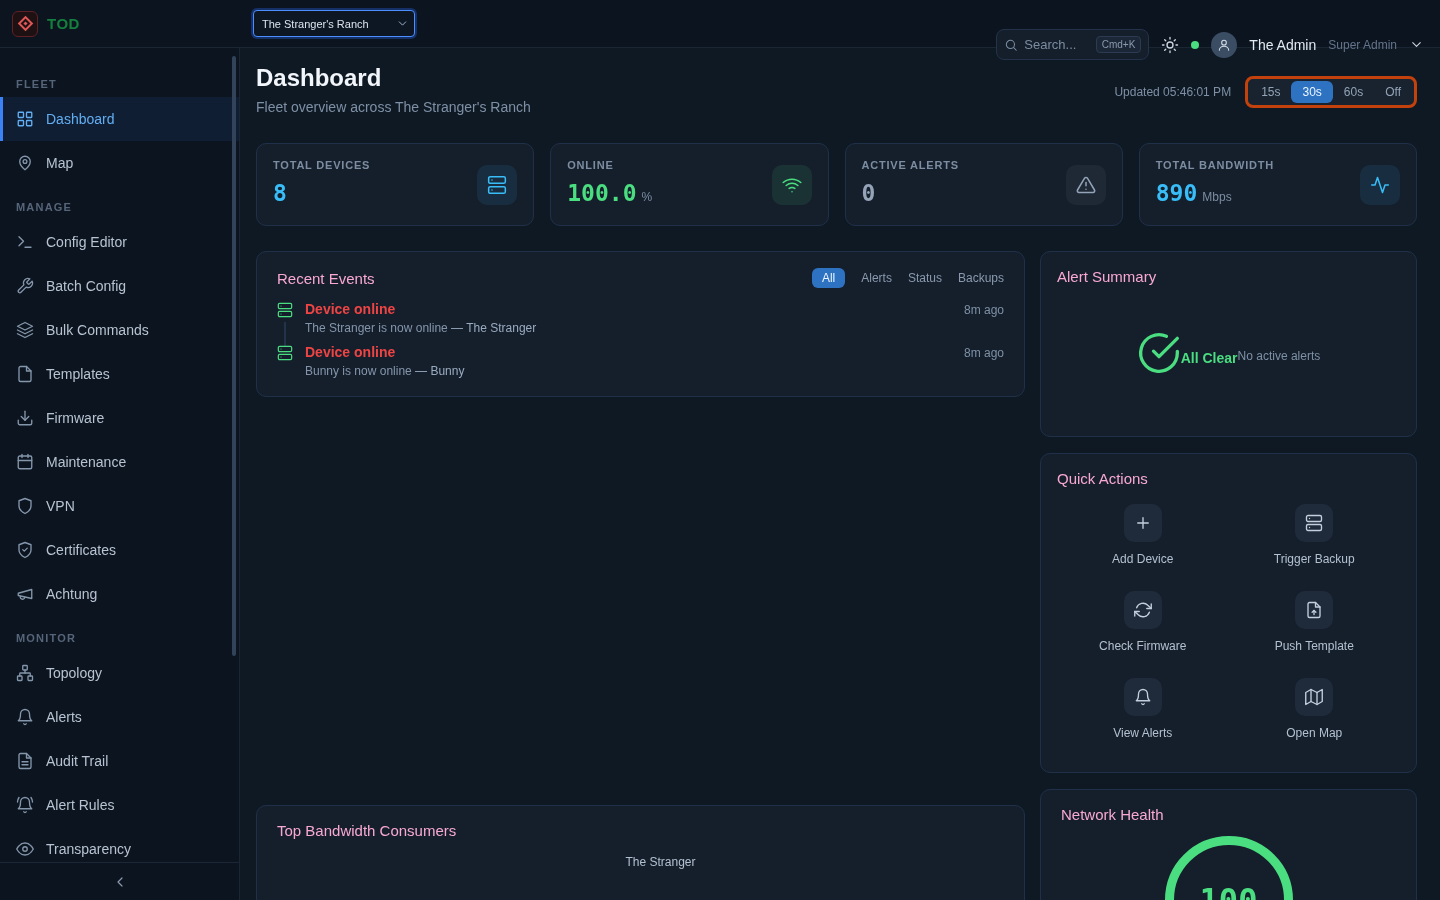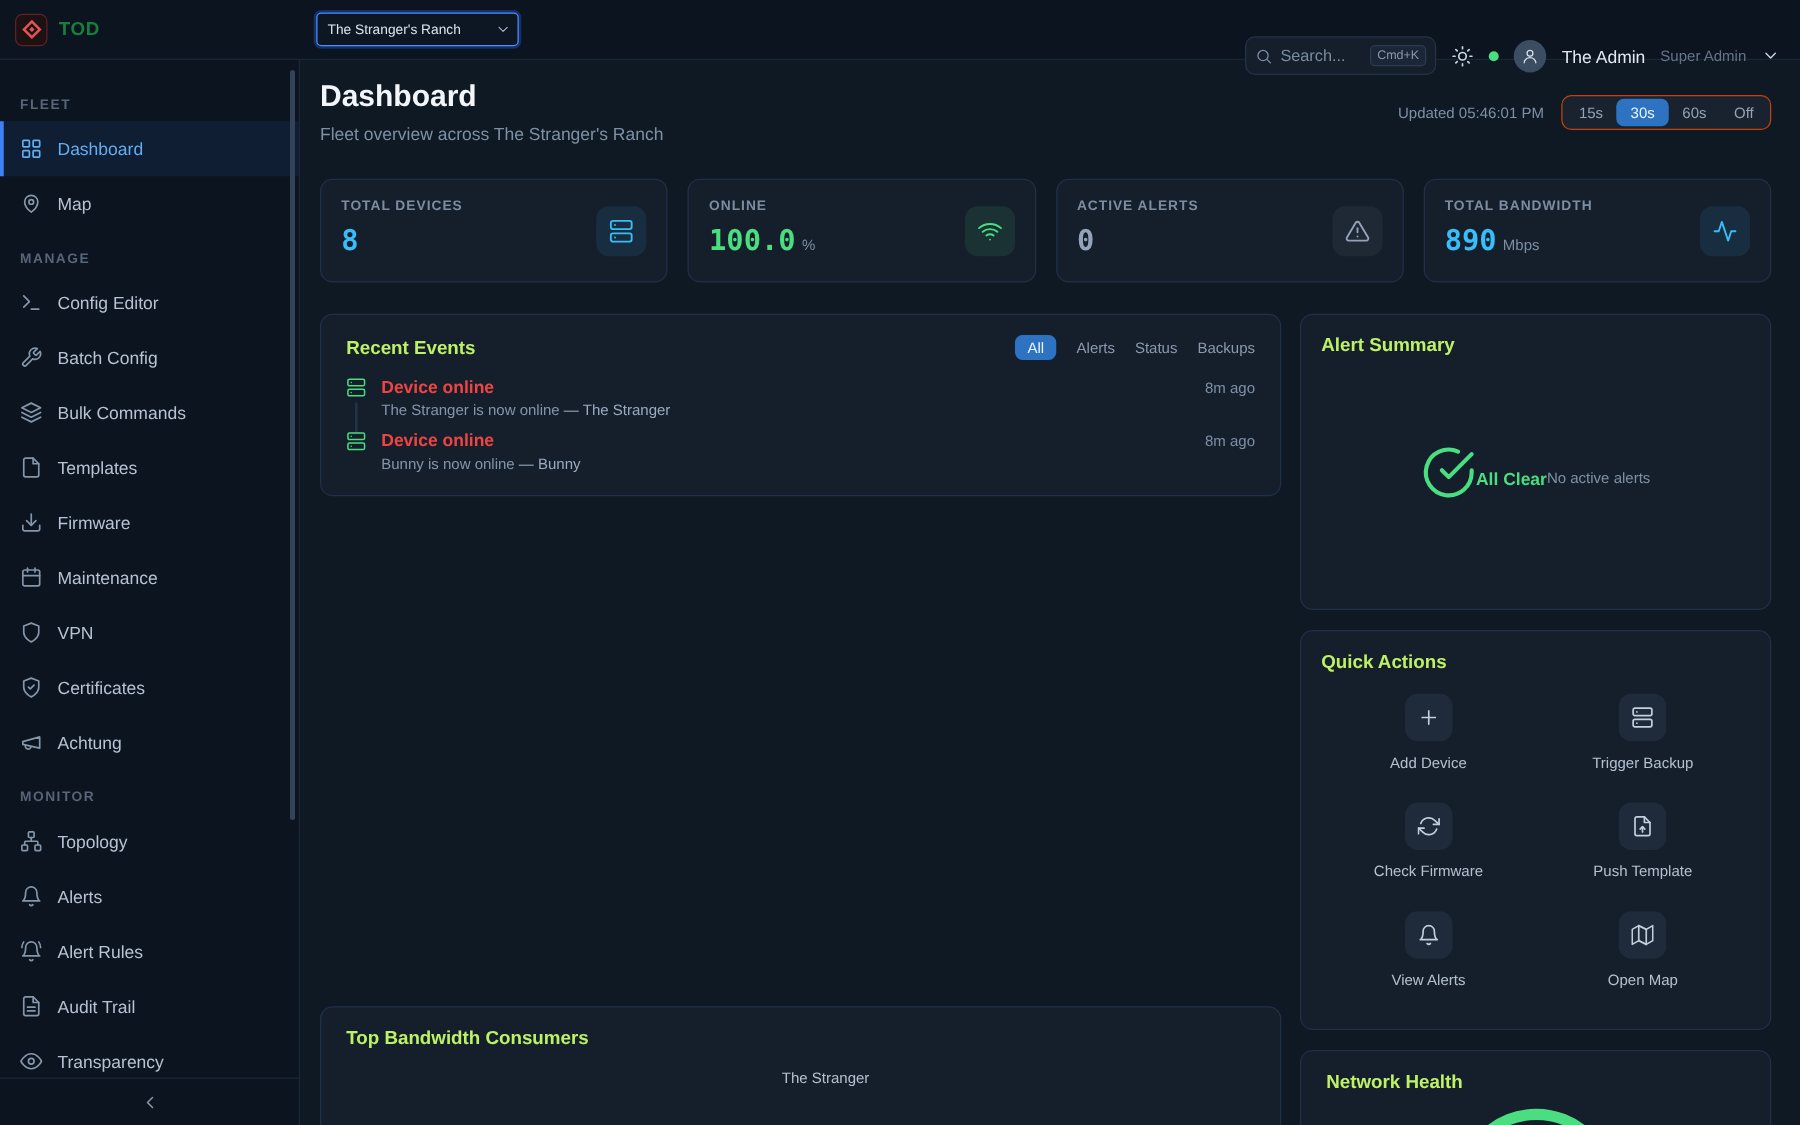--- a/index.html
+++ b/index.html
@@ -56,26 +56,26 @@
     display:flex; align-items:center; justify-content:center; color:#8a99ad; }
 
   
   .main { position:absolute; left:240px; top:48px; right:0; bottom:0; overflow:hidden;
     padding:16px 23px 0 16px; background:#0f1924; }
   .page-header { display:flex; justify-content:space-between; align-items:flex-start; }
   .page-title { font-size:24px; font-weight:bold; color:#f2f6fa; }
   .page-subtitle { font-size:14px; color:#7e90a5; margin-top:7px; }
   .header-right { display:flex; align-items:center; gap:14px; margin-top:12px; }
   .updated { font-size:12px; color:#7e90a5; }
-  .segmented { display:flex; background:#18232f; border:1px solid #c2410c; border-radius:8px; padding:2px; }
+  .segmented { display:flex; background:#18232f; border:3px solid #c2410c; border-radius:8px; padding:2px; }
   .seg { font-size:12px; color:#93a3b5; padding:4px 11px; border-radius:6px; }
   .seg.active { background:#2e72c2; color:#eaf5ff; }
 
   .card { background:#151f2c; border:1px solid #203049; border-radius:10px; }
-  .card-title { font-size:15px; font-weight:700; color:#bef264; }
+  .card-title { font-size:15px; font-weight:400; color:#f9a8d4; }
 
   
   .stats-row { display:flex; gap:16px; margin-top:28px; }
   .stat-card { flex:1; height:83px; padding:15px 16px; display:flex; justify-content:space-between; }
   .stat-label { font-size:11px; font-weight:bold; letter-spacing:.8px; color:#7c8da1; }
   .stat-value-row { margin-top:9px; display:flex; align-items:baseline; gap:5px; }
   .stat-value { font-family:"DejaVu Sans Mono",monospace; font-weight:bold; font-size:23px; }
   .stat-unit { font-size:12px; color:#7c8da1; }
   .stat-ico { width:40px; height:40px; border-radius:10px; display:flex; align-items:center;
     justify-content:center; align-self:center; }
@@ -102,21 +102,21 @@
     width:2px; background:#233349; }
   .event-ic { position:absolute; left:0; top:1px; color:#4ade80; }
   .event-ic svg { width:16px; height:16px; }
   .event-top { display:flex; justify-content:space-between; align-items:baseline; }
   .event-title { font-size:14px; font-weight:600; color:#ef4444; }
   .event-time { font-size:12px; color:#7e90a5; }
   .event-desc { font-size:12px; color:#8495aa; margin-top:4px; }
   .event-device { color:#9aabc0; }
 
   
-  .alert-card { height:237px; margin-bottom:16px; padding:16px; display:flex; flex-direction:column; }
+  .alert-card { height:186px; margin-bottom:16px; padding:16px; display:flex; flex-direction:column; }
   .alert-body { flex:1; display:flex; flex-direction:row; align-items:center; justify-content:center; }
   .check-ic { color:#4ade80; }
   .check-ic svg { width:44px; height:44px; }
   .all-clear { font-size:14px; font-weight:600; color:#4ade80; margin-top:10px; }
   .no-alerts { font-size:12px; color:#7e90a5; margin-top:7px; }
 
   
   .qa-card { height:320px; margin-bottom:16px; padding:16px; }
   .qa-grid { display:grid; grid-template-columns:1fr 1fr; row-gap:25px; margin-top:16px; justify-items:center; }
   .qa { display:flex; flex-direction:column; align-items:center; cursor:pointer; }
@@ -332,38 +332,38 @@
         <svg class="ico" viewBox="0 0 24 24">
             <path d="M18 8a6 6 0 0 0-12 0c0 7-3 9-3 9h18s-3-2-3-9"></path>
             <path d="M13.7 21a2 2 0 0 1-3.4 0"></path>
           </svg>
       </span>
       <span>Alerts</span>
     </div>
     <div class="nav-item">
       <span class="nav-ic">
         <svg class="ico" viewBox="0 0 24 24">
+            <path d="M14 2H6a2 2 0 0 0-2 2v16a2 2 0 0 0 2 2h12a2 2 0 0 0 2-2V8z"></path>
+            <polyline points="14 2 14 8 20 8"></polyline>
+            <line x1="8" y1="13" x2="16" y2="13"></line>
+            <line x1="8" y1="17" x2="16" y2="17"></line>
+          </svg>
+      </span>
+      <span>Audit Trail</span>
+    </div>
+    <div class="nav-item">
+      <span class="nav-ic">
+        <svg class="ico" viewBox="0 0 24 24">
             <path d="M18 8a6 6 0 0 0-12 0c0 7-3 9-3 9h18s-3-2-3-9"></path>
             <path d="M13.7 21a2 2 0 0 1-3.4 0"></path>
             <path d="M4 2C2.8 3.7 2 5.7 2 8"></path>
             <path d="M22 8c0-2.3-.8-4.3-2-6"></path>
           </svg>
       </span>
       <span>Alert Rules</span>
-    </div>
-    <div class="nav-item">
-      <span class="nav-ic">
-        <svg class="ico" viewBox="0 0 24 24">
-            <path d="M14 2H6a2 2 0 0 0-2 2v16a2 2 0 0 0 2 2h12a2 2 0 0 0 2-2V8z"></path>
-            <polyline points="14 2 14 8 20 8"></polyline>
-            <line x1="8" y1="13" x2="16" y2="13"></line>
-            <line x1="8" y1="17" x2="16" y2="17"></line>
-          </svg>
-      </span>
-      <span>Audit Trail</span>
     </div>
     <div class="nav-item">
       <span class="nav-ic">
         <svg class="ico" viewBox="0 0 24 24">
             <path d="M1 12s4-8 11-8 11 8 11 8-4 8-11 8-11-8-11-8z"></path>
             <circle cx="12" cy="12" r="3"></circle>
           </svg>
       </span>
       <span>Transparency</span>
     </div>

